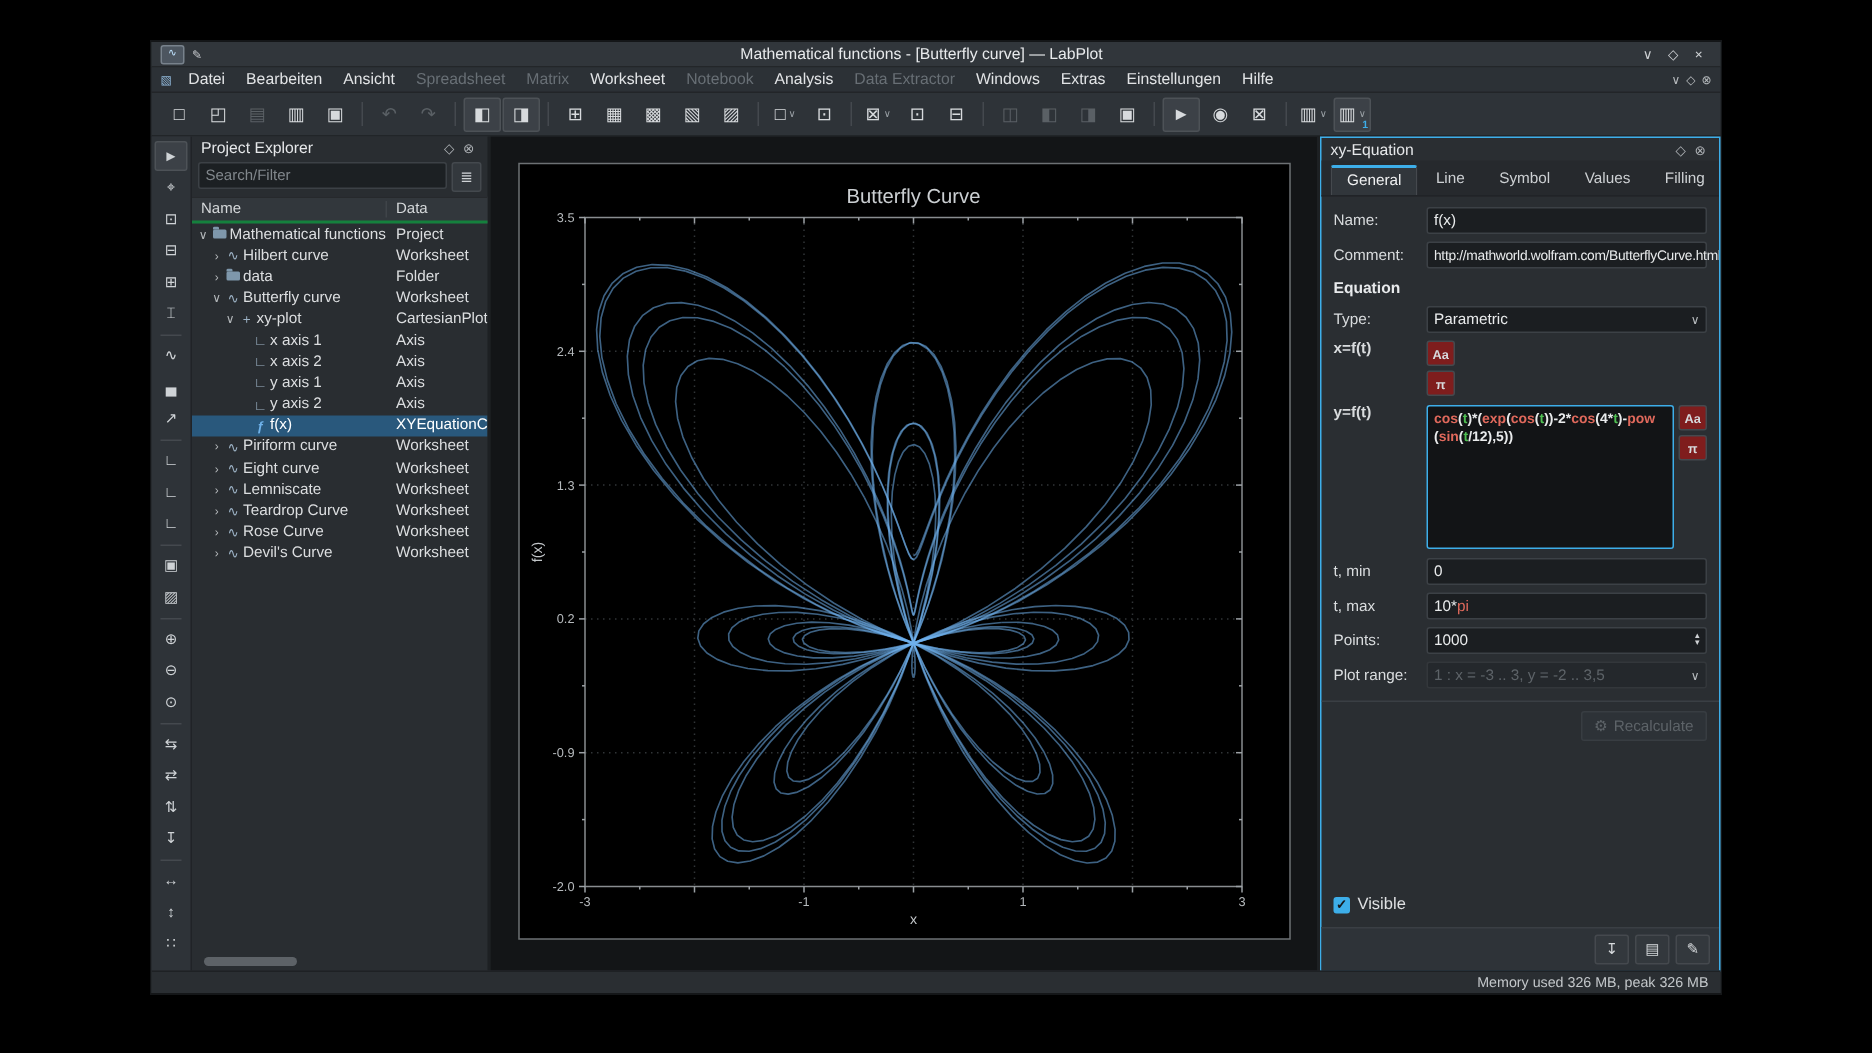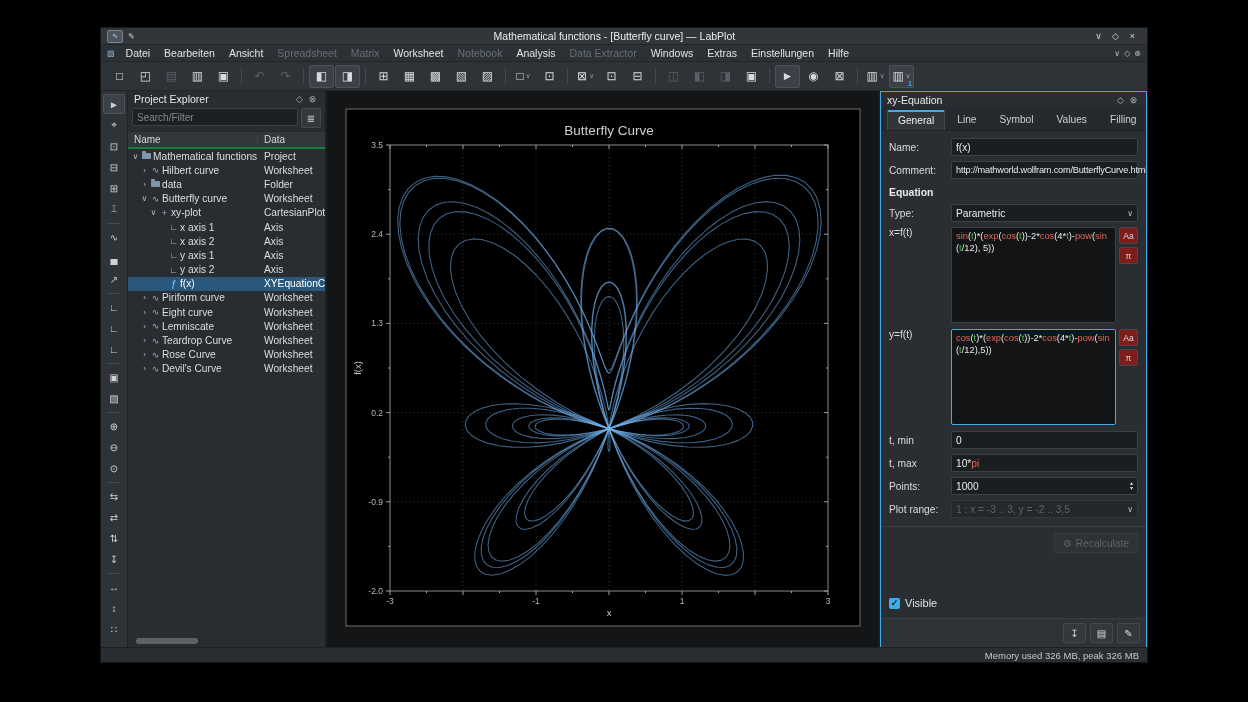--- a/index.html
+++ b/index.html
@@ -74,21 +74,21 @@
   .pbody{flex:1;padding:7px 8px 4px;display:flex;flex-direction:column;overflow:hidden;}
   .prow{display:flex;align-items:center;margin-bottom:5px;}
   .plabel{width:62px;font-size:10.2px;color:#d9dcde;flex-shrink:0;}
   .pfield{flex:1;height:16px;background:#1b1e21;border:1px solid #3c4146;border-radius:2px;display:flex;
     align-items:center;padding:0 4px;font-size:10.2px;color:#e9ebec;min-width:0;}
   .pfield.url{font-size:9.2px;letter-spacing:-0.2px;}
   .pfield.sel{justify-content:space-between;}
   .pfield.dis{color:#5d6368;background:#24282c;border-color:#33373b;}
   .chev{font-size:8px;color:#b9bdc0;}
   .section{font-weight:bold;font-size:10.4px;margin:3px 0 6px;color:#e8eaec;}
-  .eqrow{display:flex;margin-bottom:6px;}
+  .eqrow{display:flex;margin-bottom:6px;font-weight:bold;}
   .eqwrap{flex:1;display:flex;gap:3px;min-width:0;}
   .eqbox{flex:1;height:90px;background:#121416;border:1px solid #3c4146;border-radius:2px;padding:2px 4px;
     font-size:9.3px;color:#e9ebec;overflow:hidden;word-break:break-all;line-height:12px;}
   .eqbox.focus{border-color:#3daee9;}
   .eqbtns{display:flex;flex-direction:column;gap:3px;}
   .mini{width:17px;height:15px;background:#7f1d1d;border:1px solid #45494e;border-radius:2px;display:flex;
     align-items:center;justify-content:center;font-size:8.5px;color:#d7dadd;}
   .fn{color:#e0695c;}
   .var{color:#4fbf52;}
   .spin{margin-left:auto;display:flex;flex-direction:column;align-items:center;}
@@ -613,21 +613,20 @@
         <div class="prow">
           <span class="plabel">Type:</span>
           <span class="pfield sel">
             <span>Parametric</span>
             <span class="chev">∨</span>
           </span>
         </div>
         <div class="eqrow">
           <span class="plabel">x=f(t)</span>
           <span class="eqwrap">
-            <span class="eqbox" id="eq-x"><span class="fn">sin</span>(<span class="var">t</span>)*(<span class="fn">exp</span>(<span class="fn">cos</span>(<span class="var">t</span>))-2*<span class="fn">cos</span>(4*<span class="var">t</span>)-<span class="fn">pow</span>(<span class="fn">sin</span>(<span class="var">t</span>/12), 5))</span>
             <span class="eqbtns">
               <span class="mini">Aa</span>
               <span class="mini">π</span>
             </span>
           </span>
         </div>
         <div class="eqrow">
           <span class="plabel">y=f(t)</span>
           <span class="eqwrap">
             <span class="eqbox focus" id="eq-y"><span class="fn">cos</span>(<span class="var">t</span>)*(<span class="fn">exp</span>(<span class="fn">cos</span>(<span class="var">t</span>))-2*<span class="fn">cos</span>(4*<span class="var">t</span>)-<span class="fn">pow</span>(<span class="fn">sin</span>(<span class="var">t</span>/12),5))</span>

